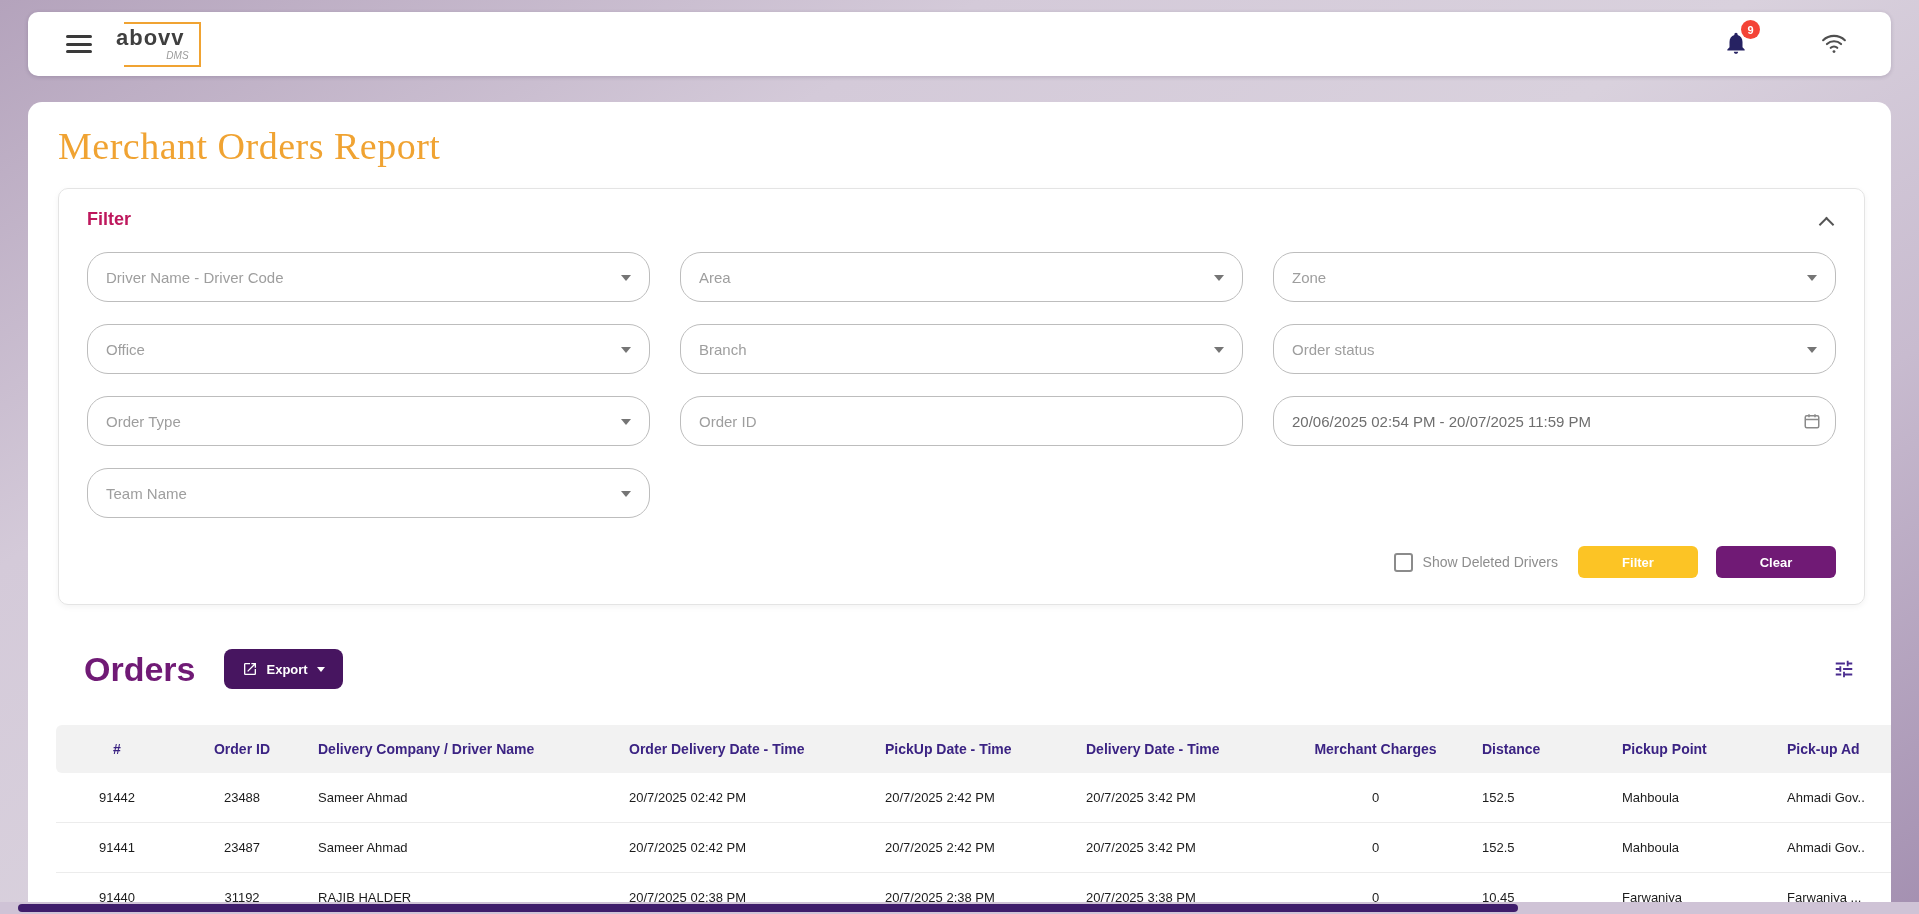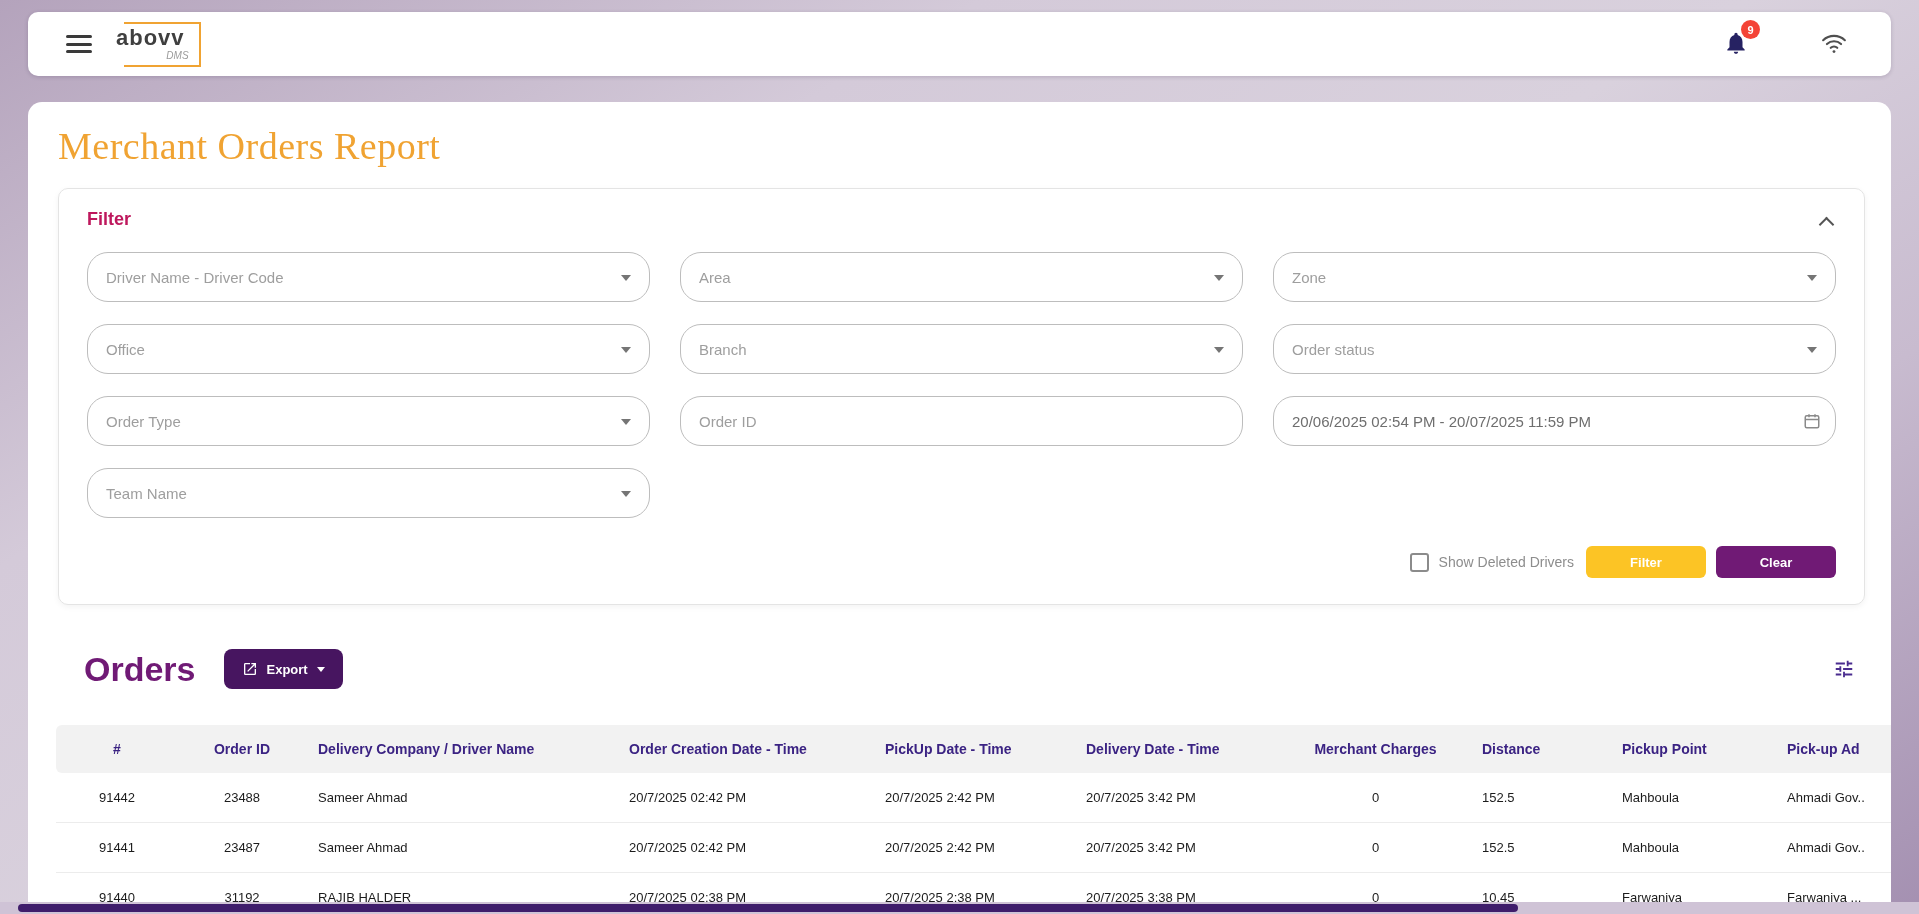--- a/index.html
+++ b/index.html
@@ -42,21 +42,21 @@
   .filter-grid{display:grid;grid-template-columns:repeat(3,1fr);column-gap:30px;row-gap:22px;margin-top:22px;}
   .pill{position:relative;height:50px;border:1px solid #bdbdbd;border-radius:21px;display:flex;align-items:center;background:#fff;}
   .pill input{border:none;outline:none;background:transparent;width:100%;height:100%;padding:0 44px 0 18px;
     font-size:15px;color:#555;font-family:inherit;border-radius:21px;}
   .pill input::placeholder{color:#9e9e9e;}
   .pill.select input{cursor:pointer;}
   .caret{position:absolute;right:18px;top:50%;margin-top:-2px;width:0;height:0;
     border-left:5px solid transparent;border-right:5px solid transparent;border-top:6px solid #757575;pointer-events:none;}
   .pill.date input{color:#6e6e6e;padding-right:48px;}
   .cal-icon{position:absolute;right:14px;top:50%;transform:translateY(-50%);cursor:pointer;}
-  .filter-actions{display:flex;align-items:center;justify-content:flex-end;gap:10px;margin-top:28px;}
+  .filter-actions{display:flex;align-items:center;justify-content:flex-end;gap:18px;margin-top:28px;}
   .cb-wrap{display:flex;align-items:center;gap:10px;cursor:pointer;margin-right:2px;}
   .checkbox{width:19px;height:19px;border:2px solid #8b8b8b;border-radius:3px;background:#fff;}
   .cb-label{font-size:14px;color:#8d8d8d;}
   .btn{border:none;width:120px;height:32px;border-radius:6px;color:#fff;font-size:13px;font-weight:700;cursor:pointer;font-family:inherit;}
   .btn.yellow{background:#FCC425;}
   .btn.gray{background:#701a75;}
 
   
   .orders-row{display:flex;align-items:center;margin:44px 36px 0 56px;}
   .orders-title{font-size:34px;font-weight:800;color:#701a75;}
@@ -211,21 +211,21 @@
           <col style="width:189px">
           <col style="width:140px">
         <col style="width:165px">
           <col style="width:301px">
       </colgroup>
       <thead>
         <tr>
             <th>#</th>
             <th>Order ID</th>
             <th>Delivery Company / Driver Name</th>
-            <th>Order Creation Date - Time</th>
+            <th>Order Delivery Date - Time</th>
             <th>PickUp Date - Time</th>
             <th>Delivery Date - Time</th>
             <th>Merchant Charges</th>
             <th>Distance</th>
             <th>Pickup Point</th>
             <th>Pick-up Ad</th>
           </tr>
       </thead>
       <tbody>
           <tr>

